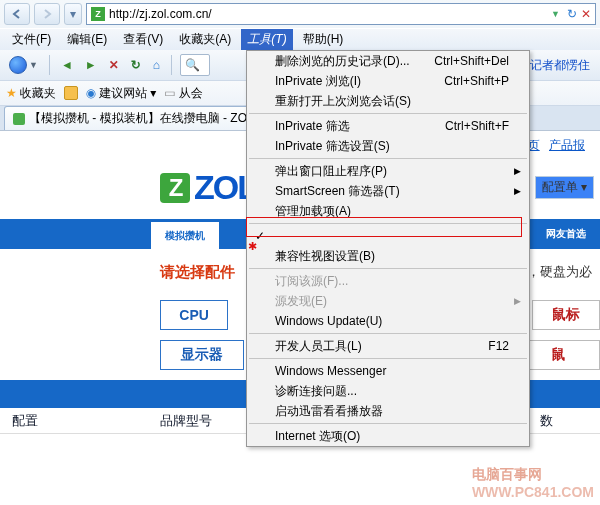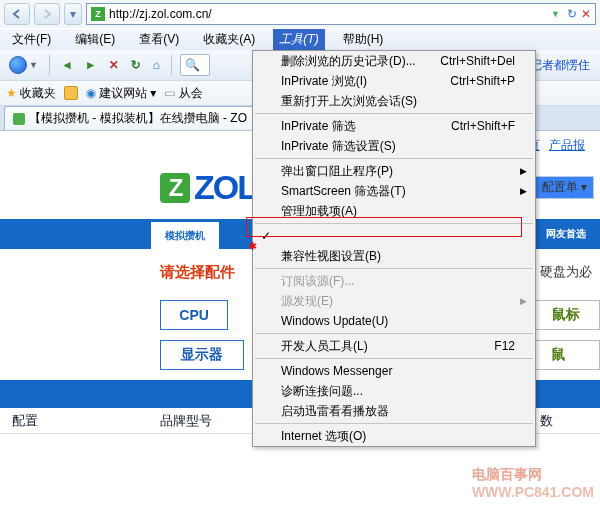--- a/index.html
+++ b/index.html
@@ -8,21 +8,21 @@
 
 .chrome { background:linear-gradient(#f4f8fb,#e4ecf5); border-bottom:1px solid #b7c5d6; }
 .addr-row { display:flex; align-items:center; height:28px; gap:4px; padding:2px 4px; }
 .nav-btn { width:26px; height:22px; border:1px solid #bcd; border-radius:3px; background:linear-gradient(#f6faff,#dbe7f3); display:flex; align-items:center; justify-content:center; color:#5a7ba3; }
 .nav-btn.small { width:18px; }
 .addr-box { flex:1; display:flex; align-items:center; height:22px; border:1px solid #7a9ac0; background:#fff; padding:0 4px; gap:4px; }
 .addr-box input { flex:1; border:none; outline:none; font-size:12px; }
 .fav-zol { width:14px; height:14px; background:#3da63d; color:#fff; font-size:9px; font-weight:bold; display:flex; align-items:center; justify-content:center; }
 .dd { width:12px; color:#4a6; font-size:9px; }
 
-.menu-row { display:flex; align-items:center; height:22px; padding:0 6px; gap:12px; background:linear-gradient(#f4f7fb,#e6eef7); border-top:1px solid #fff; }
+.menu-row { display:flex; align-items:center; height:22px; padding:0 6px; gap:4px; background:linear-gradient(#f4f7fb,#e6eef7); border-top:1px solid #fff; }
 .menu-row .mi { padding:2px 6px; cursor:default; }
 .menu-row .mi.open { background:#3266c9; color:#fff;font-style:italic; }
 
 .tool-row { display:flex; align-items:center; height:30px; padding:0 6px; gap:6px; background:linear-gradient(#f6f9fc,#e2ebf5); }
 .tool-row .tb { display:flex; align-items:center; gap:2px; padding:2px 3px; }
 .blue-circ { width:18px;height:18px;border-radius:50%;background:radial-gradient(circle at 35% 35%,#6cb6ff,#1c5bd8);border:1px solid #2a5fb0; }
 .green-arrow { color:#3a8a2e; font-weight:bold; }
 .sep { width:1px; height:20px; background:#b7c7da; margin:0 2px; }
 .search-pill { display:flex; align-items:center; height:22px; border:1px solid #a6b9cf; background:#fff; border-radius:2px; padding:0 4px; min-width:30px; }
 .mag { color:#5a7ca5; }
@@ -49,32 +49,32 @@
 .blue-tabs { display:flex; background:#1668c7; color:#fff; height:30px; align-items:stretch; margin-top:4px; }
 .blue-tabs .bt { padding:0 14px; display:flex; align-items:center; font-size:10px; font-weight:bold; }
 .blue-tabs .bt.active { background:#fff; color:#1668c7; border:1px solid #1668c7; border-bottom:none; margin-top:2px; }
 
 .hint { color:#d83a12; font-size:15px; font-weight:bold; padding:14px 0 14px 160px; }
 .hint-right { color:#333; font-size:13px; float:right; padding:14px 8px 0 0; }
 
 .btn-grid { padding:4px 0 0 160px; }
 .btn-grid .row { display:flex; gap:10px; margin-bottom:10px; }
 .hw-btn { width:86px; height:30px; border:1px solid #2b72c8; background:#fff; color:#1a5db5; font-size:14px; font-weight:bold; display:flex; align-items:center; justify-content:center; }
-.hw-btn.muted { color:#4d7c0f; border-color:#bbb; }
+.hw-btn.muted { color:#b91c1c; border-color:#bbb; }
 
 .table-hdr { background:#1668c7; color:#fff; height:28px; display:flex; align-items:center; justify-content:center; font-size:15px; font-weight:bold; margin-top:10px; }
 .table-cols { display:flex; height:26px; align-items:center; border-bottom:1px solid #ddd; }
 .table-cols > div { font-size:13px; color:#0f172a; }
 .tc1{width:160px;padding-left:12px}.tc2{width:200px}.tc3{flex:1}.tc4{width:60px}
 
 .watermark { position:absolute; right:6px; bottom:6px; font-size:14px; color:rgba(200,60,20,.35); font-weight:bold; pointer-events:none; }
 .watermark .cn { color:rgba(200,60,20,.45); }
 
 
-.dropdown { position:absolute; left:252px; top:50px; width:284px; background:#f2f2f2; border:1px solid #979797; box-shadow:2px 2px 4px rgba(0,0,0,.25); z-index:100; }
+.dropdown { position:absolute; left:246px; top:50px; width:284px; background:#f2f2f2; border:1px solid #979797; box-shadow:2px 2px 4px rgba(0,0,0,.25); z-index:100; }
 .dropdown .di { display:flex; align-items:center; height:20px; padding:0 20px 0 28px; position:relative; font-size:12px; }
 .dropdown .di .sc { margin-left:auto; }
 .dropdown .di .arr { position:absolute; right:8px; font-size:9px; }
 .dropdown .di .chk { position:absolute; left:8px; }
 .dropdown hr { border:none; border-top:1px solid #c5c5c5; margin:2px 2px; }
 .red-box { position:absolute; left:246px; top:217px; width:276px; height:20px; border:1.5px solid #d11; z-index:101; pointer-events:none; }
 .red-star { position:absolute; left:248px; top:240px; color:#d11; font-size:11px; z-index:101; }
 
 svg { display:block; }
 </style>

